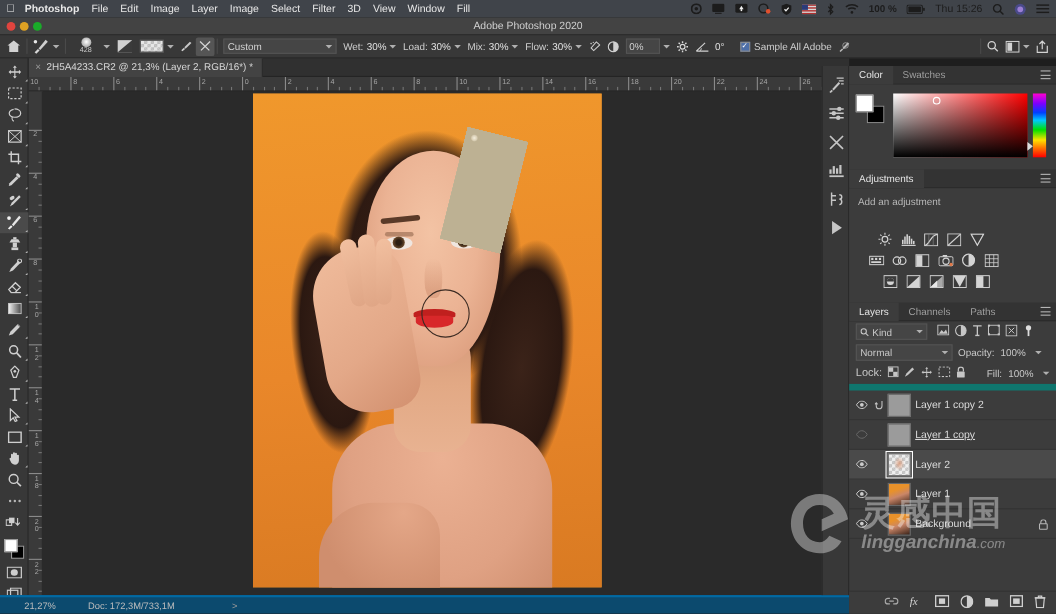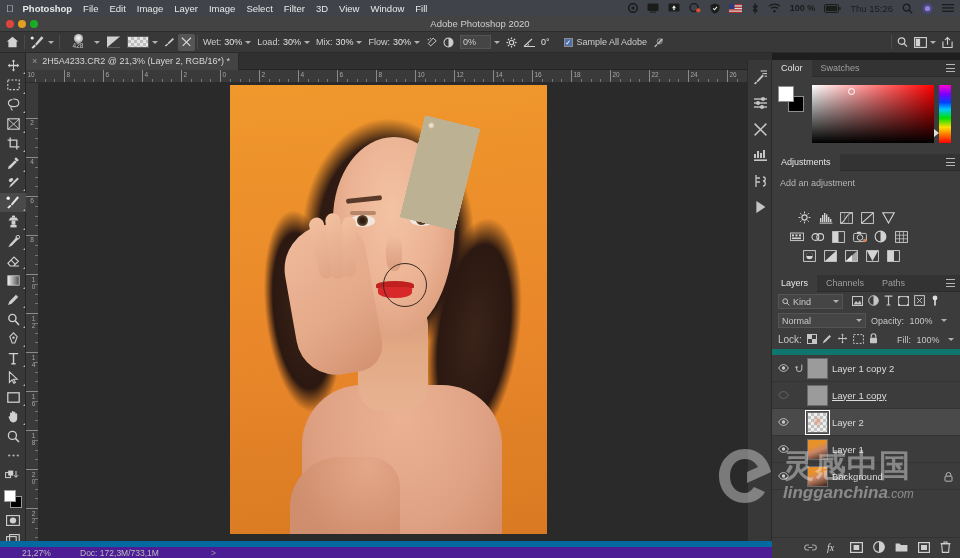--- a/index.html
+++ b/index.html
@@ -189,21 +189,21 @@
 
   
   .vscroll { position:absolute; right:0; top:0; width:9px; height:458px; background:#2f2f2f; }
   .vthumb { position:absolute; left:1.5px; top:10px; width:6px; height:186px; background:#5d5d5d; border-radius:3px; }
   .hscroll { position:absolute; left:39px; bottom:8px; width:733px; height:9px; background:#2f2f2f; }
   .hthumb { position:absolute; left:258px; top:1.5px; width:247px; height:6px; background:#5d5d5d; border-radius:3px; }
 
   
   .statusbar {
     position:absolute; left:0; bottom:0; width:772px; height:17px;
-    background:#4c1d95; border-top:6px solid #0369a1;
+    background:#0c4a6e; border-top:2px solid #0369a1;
     display:flex; align-items:center; font-size:8.5px; color:#bdbdbd;
   }
   .statusbar .zoom { width:68px; padding-left:22px; }
   .statusbar .doc { padding-left:12px; }
   .statusbar .arrow { padding-left:52px; color:#9a9a9a; }
 
   
   .rail {
     position:absolute; top:60px; right:188px; width:25px; height:481px;
     background:#383838; border-left:1px solid #2a2a2a; border-right:1px solid #2a2a2a;
@@ -452,20 +452,26 @@
           <path d="M1 10.8 L4 7.8 L5.4 9.2 L2.4 11.8 Z" fill="#d0d0d0"></path>
           <path d="M4.5 7.2 L11 0.8 L12.8 2.4 L6 9 Z" fill="#c8c8c8"></path>
         </svg>
     </div>
     <div class="ob-item iconbtn active">
       <svg width="13" height="12" viewBox="0 0 13 12">
           <path d="M1 1 L11 10.5 M11.8 1 L2 10.5" stroke="#d6d6d6" stroke-width="1.4" fill="none"></path>
         </svg>
     </div>
     <div class="ob-sep"></div>
+    <div class="ob-item">
+      <span class="presetbox">
+        <span>Custom</span>
+        <span class="caret"></span>
+      </span>
+    </div>
     <div class="ob-item">
       <span class="ob-lbl">Wet:</span>
       <span class="ob-val">30%</span>
       <span class="caret"></span>
     </div>
     <div class="ob-item">
       <span class="ob-lbl">Load:</span>
       <span class="ob-val">30%</span>
       <span class="caret"></span>
     </div>

